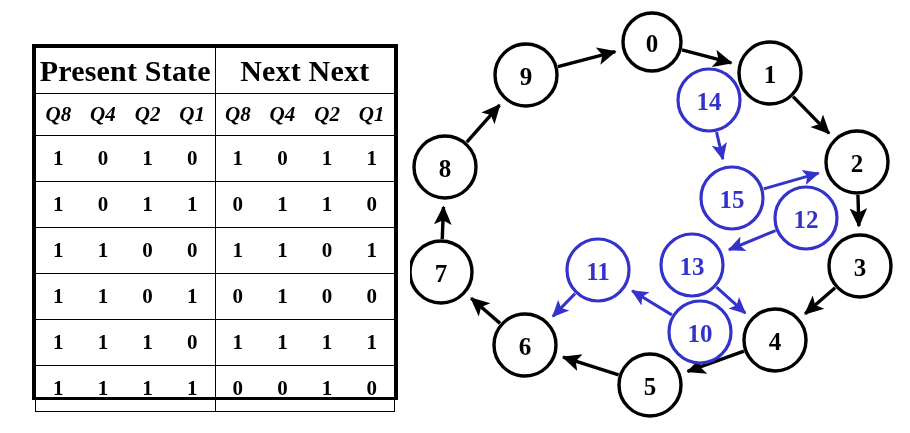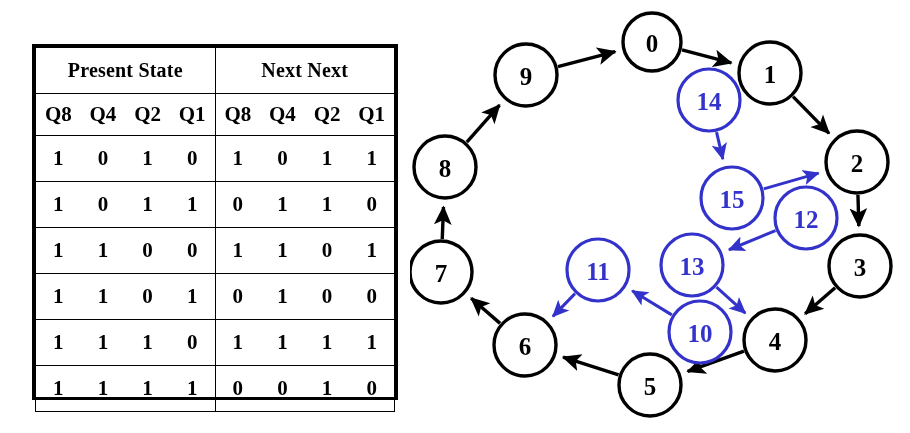--- a/index.html
+++ b/index.html
@@ -35,35 +35,35 @@
   }
   #truth-table td, #truth-table th {
     border: 1px solid #000000;
     text-align: center;
     vertical-align: middle;
     font-weight: bold;
     color: #000000;
     padding: 0;
   }
   .grp-head {
-    font-size: 20px;
+    font-size: 30px;
     letter-spacing: 0.2px;
     height: 45px;
     margin-left: 16px;
   }
   .sub-head {
     font-size: 21px;
     height: 41px;
   }
   .bit-cell {
     font-size: 21px;
     height: 45px;
   }
   .col-div-left { border-right: 2px solid #000000; }
-  .sub-head-inner { display: flex; justify-content: space-around; align-items: center; }
+  .sub-head-inner { display: flex; justify-content: space-around; align-items: center; font-style: italic; }
   .sub-head-inner span { display: inline-block; }
   .row-bits { display: flex; justify-content: space-around; align-items: center; }
   .row-bits span { display: inline-block; width: 25%; }
 
   
   #state-diagram {
     position: absolute;
     left: 410px;
     top: 0;
     width: 500px;

